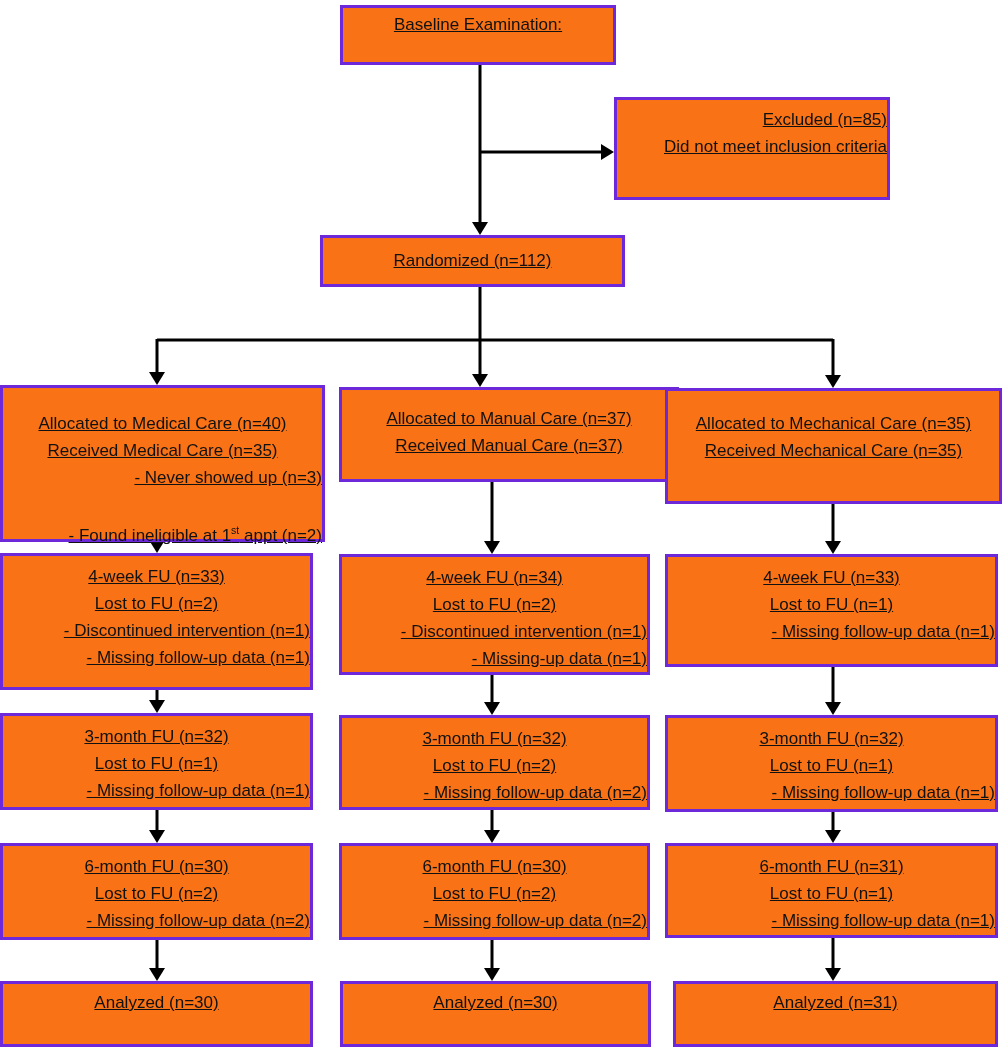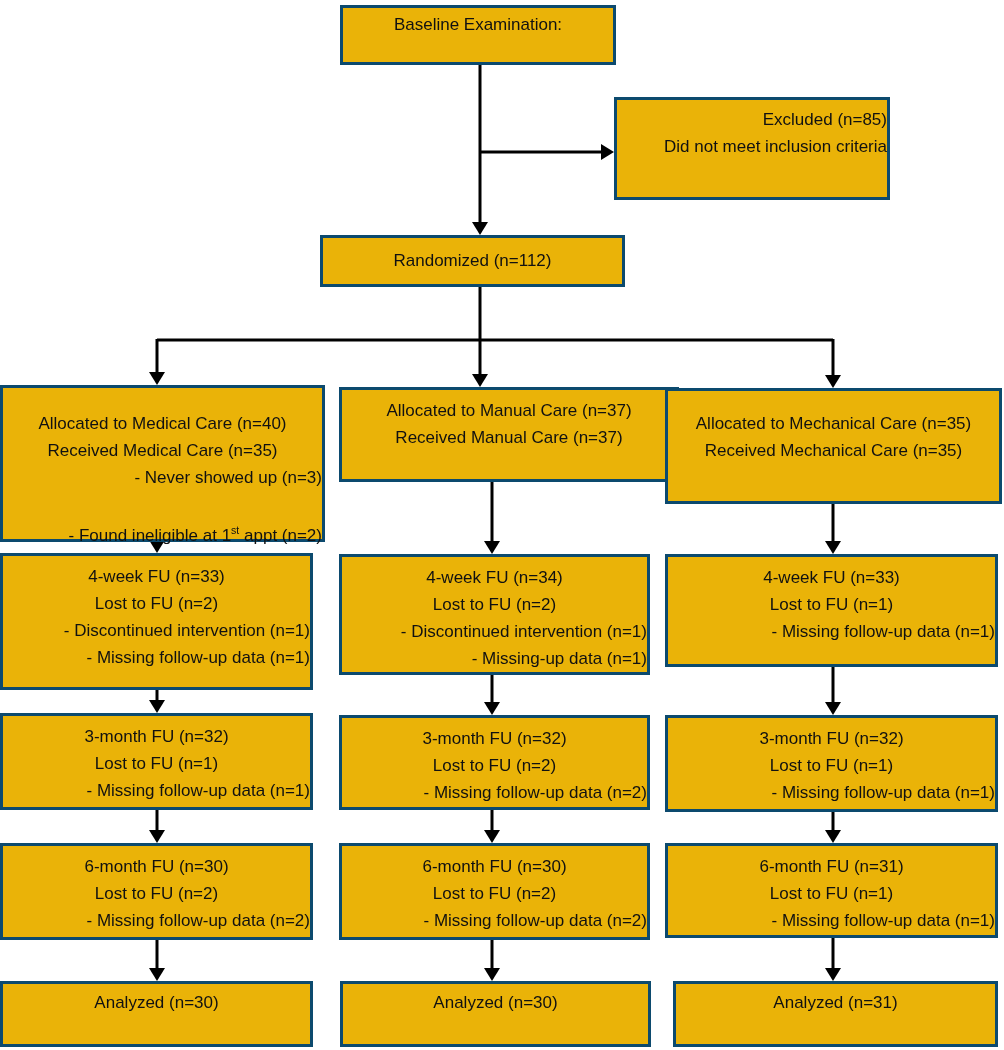--- a/index.html
+++ b/index.html
@@ -12,24 +12,25 @@
     width: 1004px;
     height: 1050px;
     background: #ffffff;
     font-family: "Liberation Sans", sans-serif;
     color: #111111;
     overflow: hidden;
   }
   .box {
     position: absolute;
     box-sizing: border-box;
-    border: 3px solid #0c4a6e;
-    background: #eab308;
+    border: 3px solid #6d28d9;
+    background: #f97316;
     font-size: 17px;
     line-height: 27px;
+    text-decoration: underline;
   }
   .line { white-space: nowrap; }
   .center { text-align: center; }
   .bullet { text-align: right; }
   .b-l { padding-left: 10px; }
   .b-m { padding-left: 12px; }
   .b-r { padding-left: 14px; }
   sup { font-size: 62%; line-height: 0; }
   svg.connectors {
     position: absolute;
@@ -40,21 +41,21 @@
   }
   svg.connectors line { stroke: #000000; stroke-width: 3; }
   svg.connectors polygon { fill: #000000; }
 
   
   .baseline   { left: 340px; top: 5px;   width: 276px; height: 60px;  padding-top: 3px; }
   .excluded   { left: 614px; top: 97px;  width: 276px; height: 103px; padding: 6px 0 0 13px; }
   .randomized { left: 320px; top: 235px; width: 305px; height: 52px;  padding-top: 9px; }
 
   .alloc-l { left: 0px;   top: 385px; width: 325px; height: 157px; padding-top: 22px; }
-  .alloc-m { left: 339px; top: 387px; width: 340px; height: 95px;  padding-top: 7px; }
+  .alloc-m { left: 339px; top: 387px; width: 340px; height: 95px;  padding-top: 15px; }
   .alloc-r { left: 665px; top: 388px; width: 337px; height: 116px;  padding-top: 19px; }
 
   .fu4-l { left: 0px;   top: 553px; width: 313px; height: 137px; padding-top: 7px; }
   .fu4-m { left: 339px; top: 554px; width: 311px; height: 121px; padding-top: 7px; }
   .fu4-r { left: 665px; top: 554px; width: 333px; height: 113px; padding-top: 7px; }
 
   .fu3-l { left: 0px;   top: 713px; width: 313px; height: 97px;  padding-top: 7px; }
   .fu3-m { left: 339px; top: 715px; width: 311px; height: 95px;  padding-top: 7px; }
   .fu3-r { left: 665px; top: 715px; width: 333px; height: 97px;  padding-top: 7px; }
 

